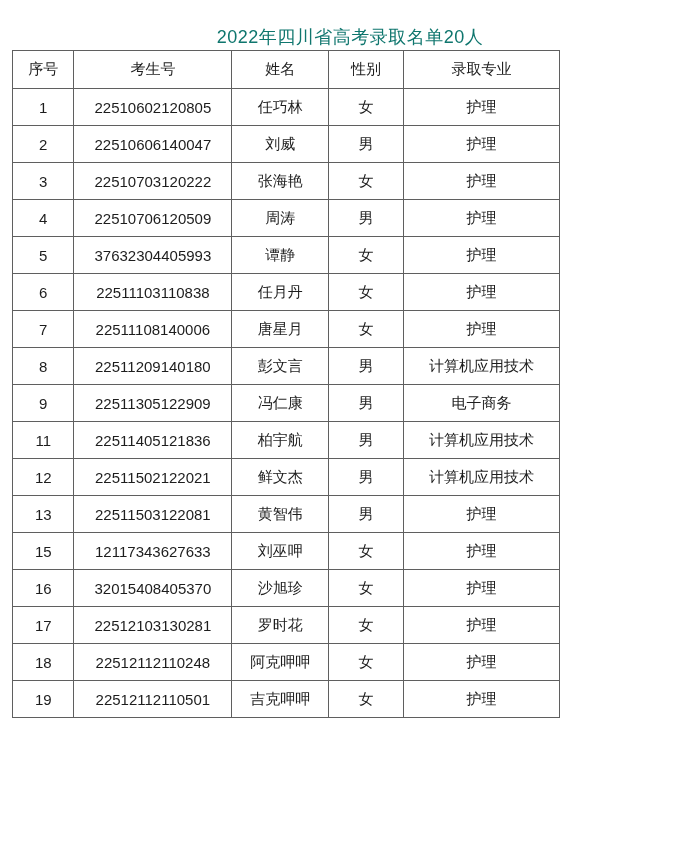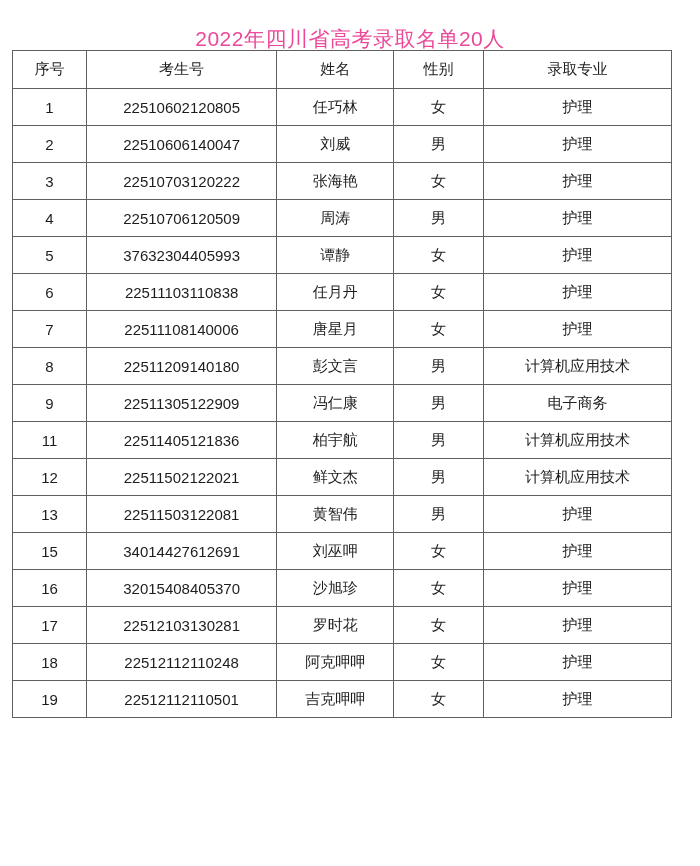--- a/index.html
+++ b/index.html
@@ -13,31 +13,31 @@
     font-family: "Liberation Sans", sans-serif;
     color: #1d1d1d;
     overflow: hidden;
   }
   .title {
     margin: 0;
     padding-top: 25px;
     height: 50px;
     box-sizing: border-box;
     text-align: center;
-    font-size: 21px;
+    font-size: 18px;
     font-weight: 500;
-    color: #ec4899;
+    color: #0f766e;
     letter-spacing: 0.5px;
   }
   .table-wrap {
     width: 676px;
     margin: 0 auto;
   }
   table.admission {
-    width: 660px;
+    width: 548px;
     border-collapse: collapse;
     table-layout: fixed;
   }
   table.admission th,
   table.admission td {
     border: 1px solid #5f5f5f;
     text-align: center;
     vertical-align: middle;
     font-size: 15px;
     font-weight: 400;
@@ -159,21 +159,21 @@
   </tr>
         <tr>
     <td>13</td>
     <td>22511503122081</td>
     <td>黄智伟</td>
     <td>男</td>
     <td>护理</td>
   </tr>
         <tr>
     <td>15</td>
-    <td>34014427612691</td>
+    <td>12117343627633</td>
     <td>刘巫呷</td>
     <td>女</td>
     <td>护理</td>
   </tr>
         <tr>
     <td>16</td>
     <td>32015408405370</td>
     <td>沙旭珍</td>
     <td>女</td>
     <td>护理</td>

